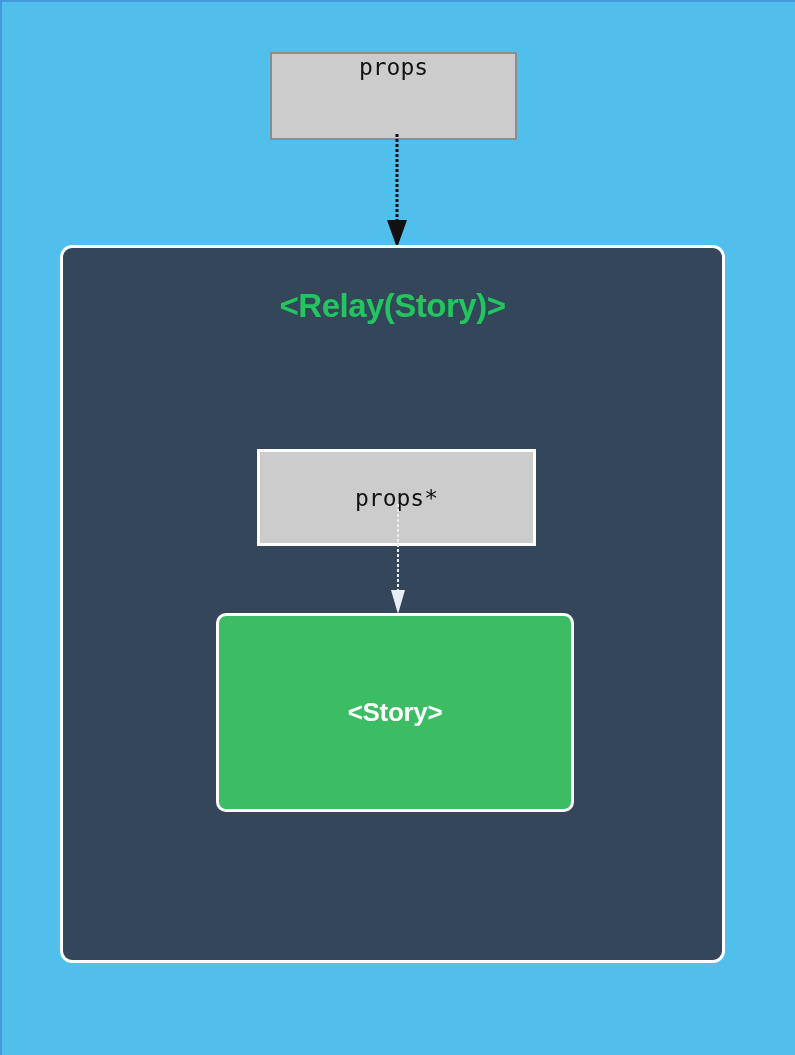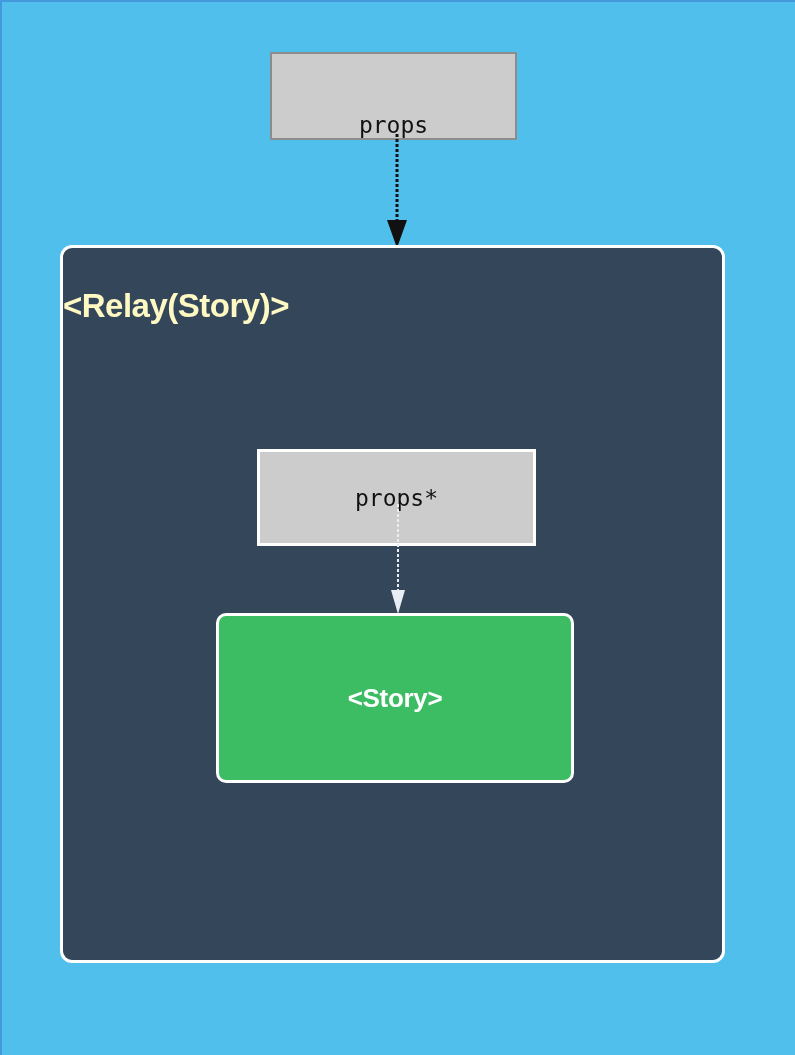--- a/index.html
+++ b/index.html
@@ -28,21 +28,21 @@
   .props-box-outer {
     position: absolute;
     left: 268px;
     top: 50px;
     width: 247px;
     height: 88px;
     background: #cccccc;
     border: 2px solid #8c8c8c;
     box-sizing: border-box;
     display: flex;
-    align-items: flex-end;
+    align-items: flex-start;
     justify-content: center;
   }
   .props-box-outer .label {
     font-family: "DejaVu Sans Mono", "Liberation Mono", monospace;
     font-size: 23px;
     color: #111111;
     letter-spacing: 0px;
   }
 
   
@@ -64,24 +64,25 @@
     background: #34465a;
     border: 3px solid #ffffff;
     border-radius: 12px;
     box-sizing: border-box;
   }
   .relay-title {
     position: absolute;
     left: 0;
     right: 0;
     top: 39px;
+    text-align: center;
     font-family: "Liberation Sans", sans-serif;
     font-weight: bold;
     font-size: 33px;
-    color: #fef9c3;
+    color: #22c55e;
     letter-spacing: -0.5px;
   }
 
   
   .props-box-inner {
     position: absolute;
     left: 194px;
     top: 162px;
     width: 279px;
     height: 97px;
@@ -107,21 +108,21 @@
     width: 60px;
     height: 112px;
   }
 
   
   .story-box {
     position: absolute;
     left: 153px;
     top: 365px;
     width: 358px;
-    height: 170px;
+    height: 199px;
     background: #3cbc63;
     border: 3px solid #ffffff;
     border-radius: 10px;
     box-sizing: border-box;
     display: flex;
     align-items: center;
     justify-content: center;
   }
   .story-box .label {
     font-family: "Liberation Sans", sans-serif;

